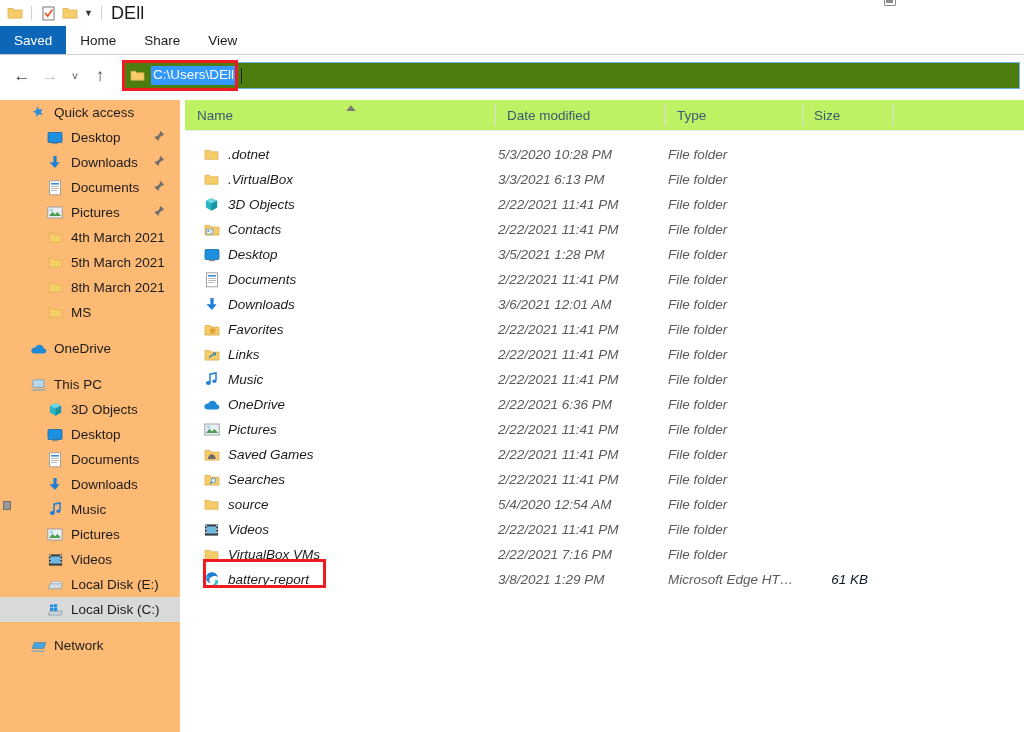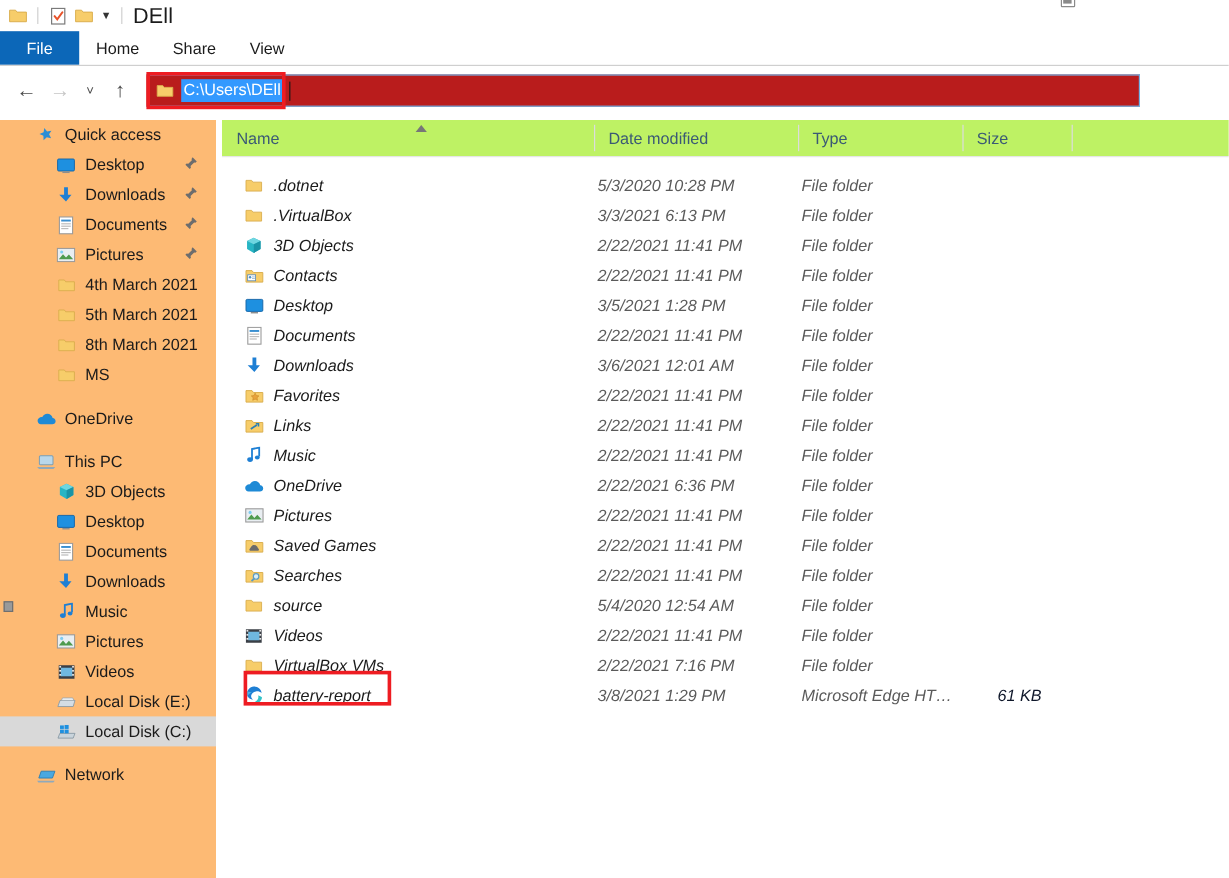--- a/index.html
+++ b/index.html
@@ -54,22 +54,22 @@
     position:absolute; left:0; top:58px; width:1024px; height:36px;
     display:flex; align-items:center;
   }
   .navbtn {
     width:28px; height:28px; display:flex; align-items:center; justify-content:center;
     font-size:17px; color:#4a4a4a;
   }
   .navbtn.dim { color:#c6c6c6; }
   .navbtn.small { font-size:11px; width:22px; }
   .addr-wrap{
-    position:absolute; left:122px; top:62px; width:828px; height:27px;
-    border:1px solid #6fb3e8; border-left:none; background:#b91c1c;
+    position:absolute; left:122px; top:62px; width:898px; height:27px;
+    border:1px solid #6fb3e8; border-left:none; background:#4d7c0f;
     display:flex; align-items:center;
   }
   .addr-inner{
     display:flex; align-items:center; height:100%; padding-left:8px; gap:6px;
   }
   .addr-text{
     font-size:13.5px; color:#ffffff; background:#3399ff; padding:1px 1px 2px 2px;
     line-height:16px;
   }
   .caret{ width:1px; height:16px; background:#1b1b1b; }
@@ -174,21 +174,21 @@
           <path d="M1 2.5h5l1.2 1.6H15v8H1z" fill="#f7cd6a" stroke="#d9ad4c" stroke-width=".8"></path>
         </svg>
     </div>
     <div class="chevdn">▼</div>
     <div class="vsep"></div>
     <div class="title-text">DEll</div>
     <div class="winctl-partial"></div>
   </div>
 
   <div class="ribbon">
-    <div class="tab file">File</div>
+    <div class="tab file">Saved</div>
     <div class="tab">Home</div>
     <div class="tab">Share</div>
     <div class="tab">View</div>
   </div>
   <div class="ribbon-underline"></div>
   <div class="ribbon-body"></div>
 
   <div class="navbar">
     <div style="width:8px"></div>
     <div class="navbtn">←</div>

